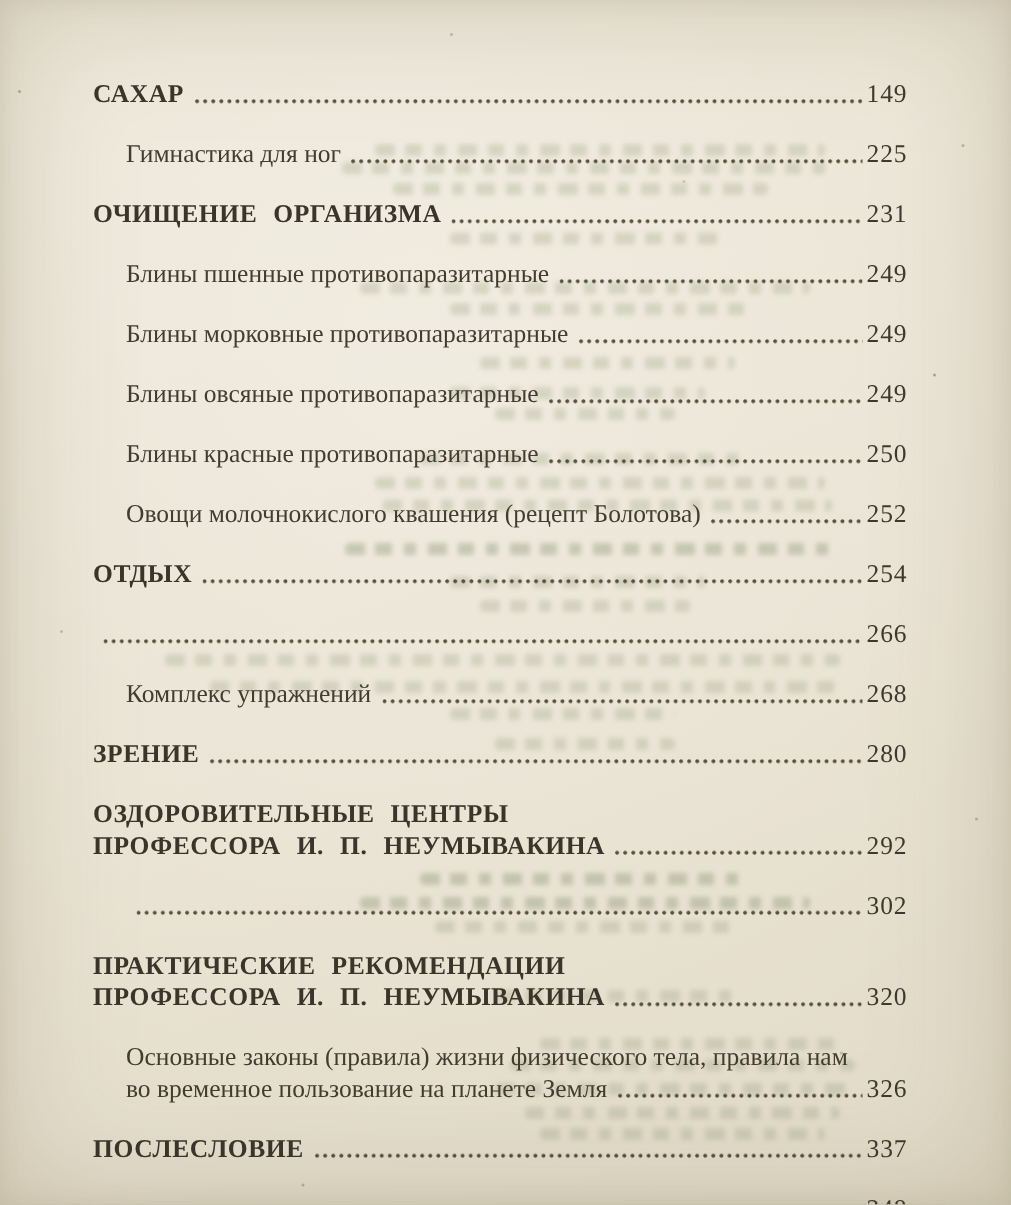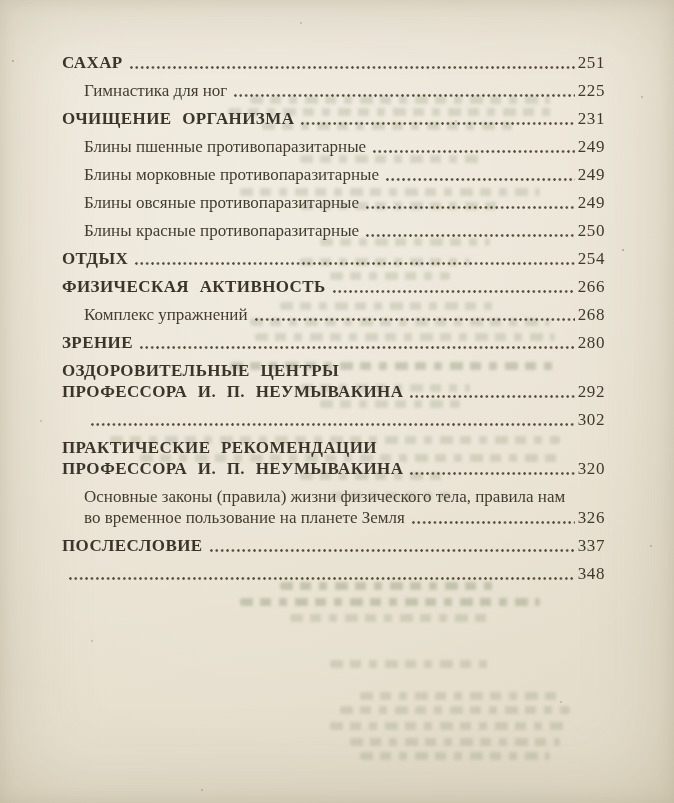--- a/index.html
+++ b/index.html
@@ -9,21 +9,21 @@
     overflow:hidden;
     background:
       radial-gradient(130% 110% at 42% 28%, rgba(255,255,255,0.28), rgba(0,0,0,0) 62%),
       linear-gradient(160deg, #ede7d8 0%, #e9e2d2 55%, #e2dbc8 100%);
     box-shadow: inset 0 0 85px rgba(148,134,102,0.34), inset 0 0 16px rgba(148,134,102,0.18);
     font-family:"Liberation Serif","DejaVu Serif",serif;
     color:#3e382d;
   }
   
   .toc{position:absolute;left:62px;top:52px;width:543px;z-index:3;}
-  .entry{margin-top:7px;font-size:17px;line-height:21px;color:#423c30;}
+  .entry{margin-top:19px;font-size:17px;line-height:21px;color:#423c30;}
   .entry.chapter{font-weight:700;letter-spacing:0.4px;word-spacing:6px;color:#3a342a;}
   .entry.section{padding-left:22px;}
   .toc .entry:first-child{margin-top:0;}
   .tline{white-space:nowrap;}
   .row{display:flex;align-items:baseline;}
   .label{white-space:nowrap;flex:0 0 auto;}
   .leader{
     flex:1 1 auto;align-self:flex-end;
     height:3px;margin:0 3px 4px 7px;
     background-image:radial-gradient(circle at 1.4px 1.5px, rgba(72,64,44,0.9) 1.05px, rgba(0,0,0,0) 1.5px);
@@ -95,21 +95,21 @@
     <div class="bl" style="left:360px;top:752px;width:190px;"></div>
   </div>
 
   <div class="speckles"></div>
 
   <main class="toc" id="toc">
       <div class="entry chapter">
         <div class="row">
           <span class="label">САХАР</span>
           <span class="leader"></span>
-          <span class="pagenum">251</span>
+          <span class="pagenum">149</span>
         </div>
       </div>
       <div class="entry section">
         <div class="row">
           <span class="label">Гимнастика для ног</span>
           <span class="leader"></span>
           <span class="pagenum">225</span>
         </div>
       </div>
       <div class="entry chapter">
@@ -140,30 +140,36 @@
           <span class="pagenum">249</span>
         </div>
       </div>
       <div class="entry section">
         <div class="row">
           <span class="label">Блины красные противопаразитарные</span>
           <span class="leader"></span>
           <span class="pagenum">250</span>
         </div>
       </div>
+      <div class="entry section">
+        <div class="row">
+          <span class="label">Овощи молочнокислого квашения (рецепт Болотова)</span>
+          <span class="leader"></span>
+          <span class="pagenum">252</span>
+        </div>
+      </div>
       <div class="entry chapter">
         <div class="row">
           <span class="label">ОТДЫХ</span>
           <span class="leader"></span>
           <span class="pagenum">254</span>
         </div>
       </div>
       <div class="entry chapter">
         <div class="row">
-          <span class="label">ФИЗИЧЕСКАЯ АКТИВНОСТЬ</span>
           <span class="leader"></span>
           <span class="pagenum">266</span>
         </div>
       </div>
       <div class="entry section">
         <div class="row">
           <span class="label">Комплекс упражнений</span>
           <span class="leader"></span>
           <span class="pagenum">268</span>
         </div>

